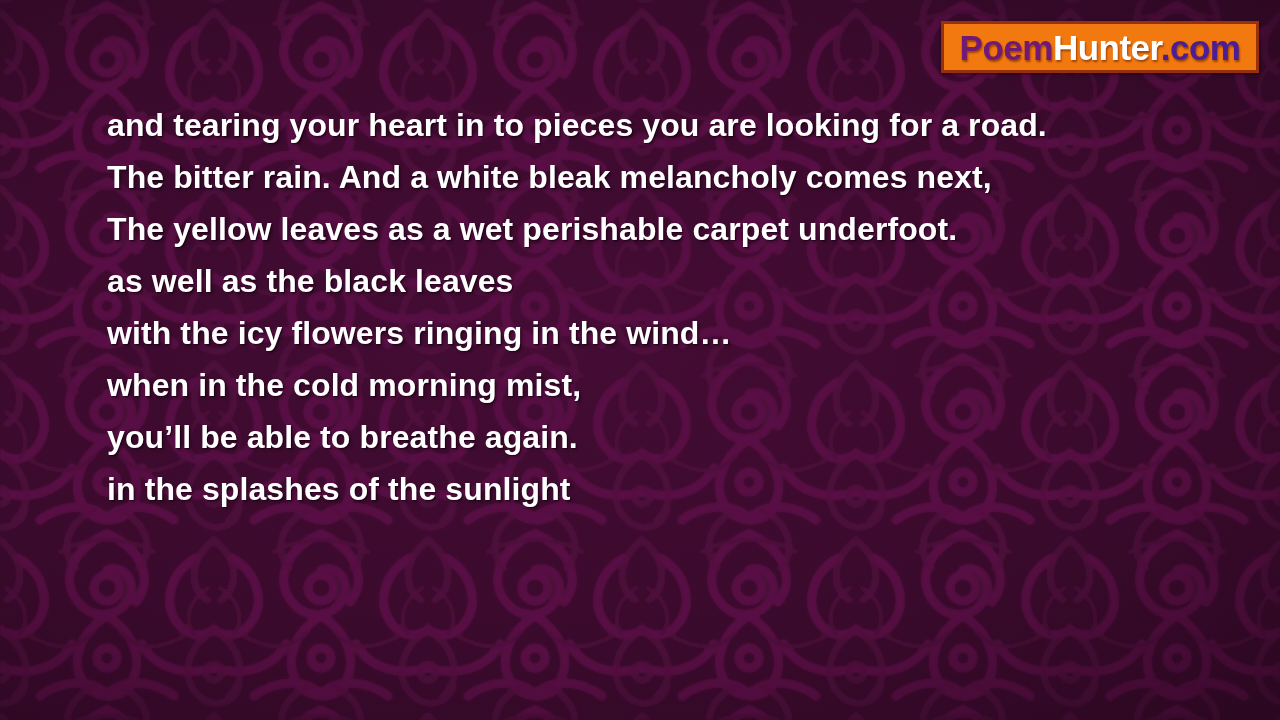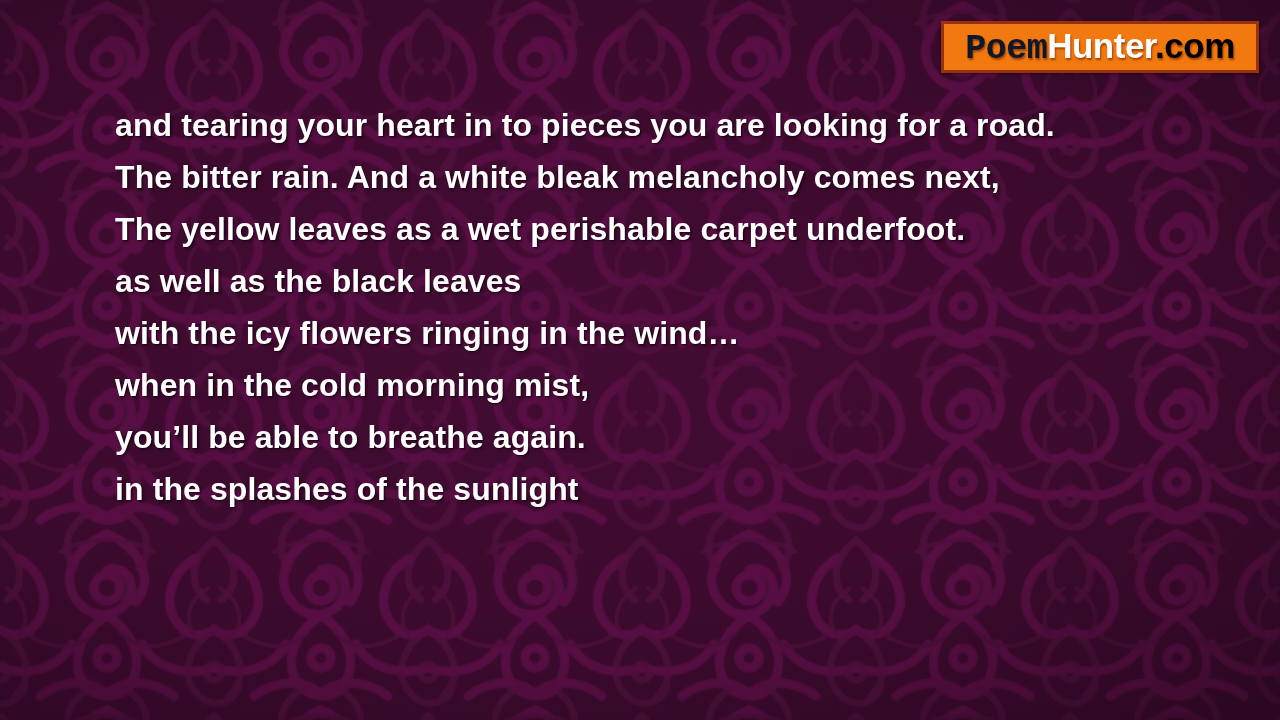--- a/index.html
+++ b/index.html
@@ -62,31 +62,30 @@
   #logo-text {
     font-family: "Liberation Sans", sans-serif;
     font-weight: bold;
     font-size: 35px;
     line-height: 1;
     letter-spacing: -0.5px;
     white-space: nowrap;
     text-shadow: 1px 2px 2px rgba(90,25,0,0.55);
   }
 
-  .logo-poem { color: #0f172a; font-family: Liberation Mono, monospace; }
+  .logo-poem { color: #701a75; }
   .logo-hunter { color: #ffffff; }
-  .logo-dotcom { color: #000000; text-align: center; }
+  .logo-dotcom { color: #4c1d95; text-align: center; }
 
   
   #poem {
     position: absolute;
     left: 107px;
     top: 99px;
     width: 1100px;
-    margin-left: 8px;
   }
 
   .poem-line {
     color: #ffffff;
     font-family: "Liberation Sans", sans-serif;
     font-weight: bold;
     font-size: 32px;
     line-height: 52px;
     height: 52px;
     white-space: nowrap;

